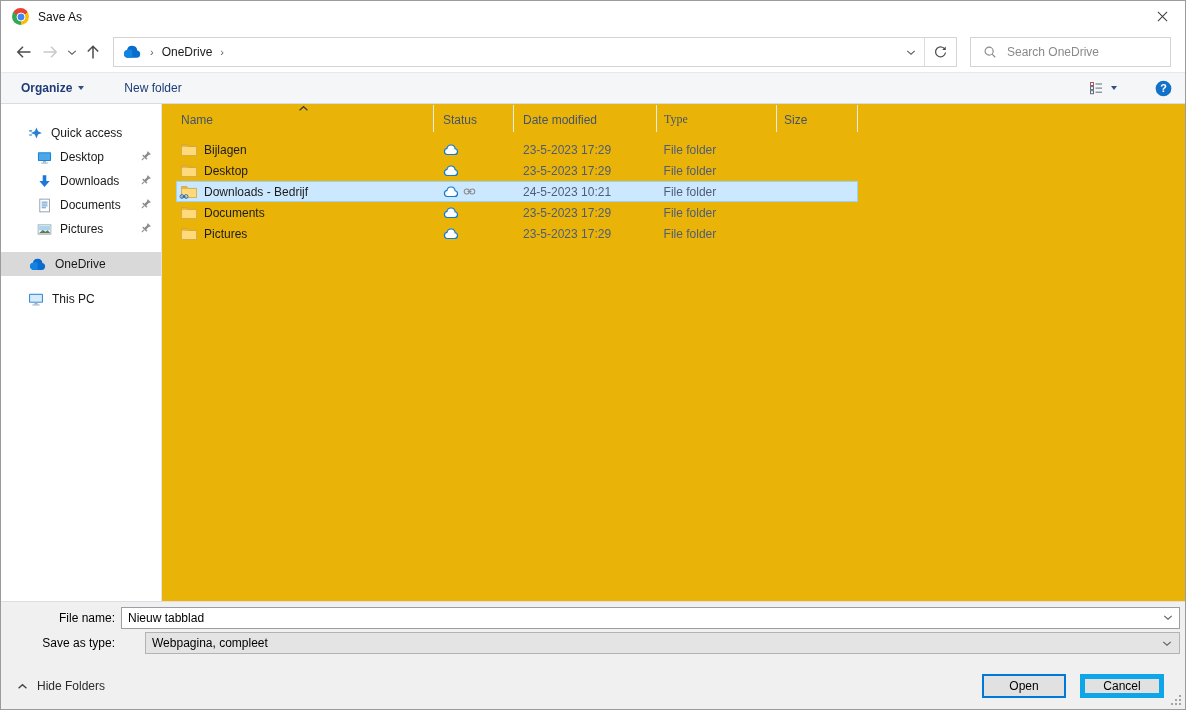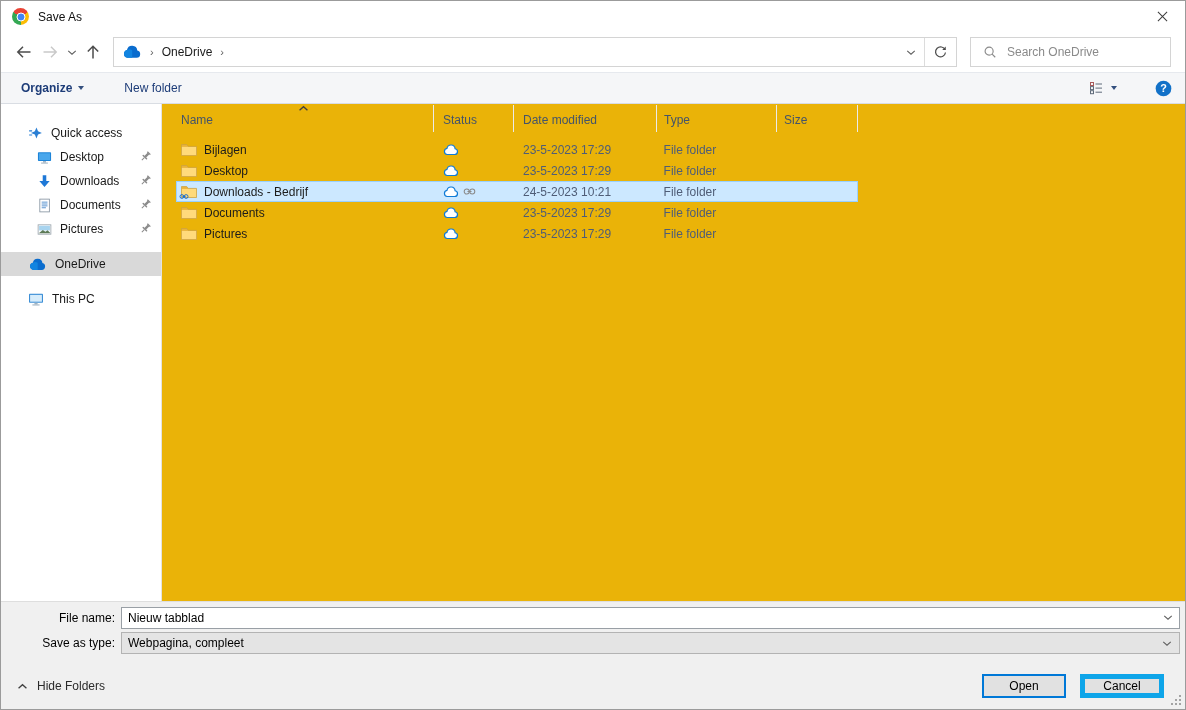--- a/index.html
+++ b/index.html
@@ -49,40 +49,40 @@
   .side-label { color:#191919; }
 
   
   .listpane { flex:1; position:relative; padding-left:14px; background:#eab308; }
   .sort-caret { position:absolute; left:136px; top:1px; }
   .lheader { display:flex; height:27px; align-items:center; color:#44546a; margin-top:1px; }
   .lheader .hc { height:100%; display:flex; align-items:flex-end; padding-bottom:5px; border-right:1px solid #ebebeb; }
   .hc-name { width:258px; padding-left:5px; }
   .hc-status { width:80px; padding-left:9px; }
   .hc-date { width:143px; padding-left:9px; }
-  .hc-type { width:120px; padding-left:7px; }
+  .hc-type { width:120px; padding-left:7px;font-family:Liberation Serif, serif; }
   .hc-size { width:81px; padding-left:7px; }
   .rows { margin-top:7px; }
   .frow { display:flex; align-items:center; height:21px; width:682px; border:1px solid transparent; }
   .frow.selected { background:#cce8ff; border-color:#99d1ff; }
   .c-name { width:258px; display:flex; align-items:center; gap:7px; padding-left:4px; color:#1b1b1b; }
   .c-status { width:80px; padding-left:9px; display:flex; align-items:center; gap:4px; }
   .c-date { width:143px; padding-left:9px; color:#4f5d77; }
   .c-type { width:120px; padding-left:7px; color:#4f5d77; }
   .c-size { width:81px; padding-left:7px; color:#4f5d77; }
   .folder-wrap { position:relative; width:16px; height:13px; flex:0 0 16px; }
   .link-badge { position:absolute; left:-2px; bottom:-2px; }
 
   
   .footer { height:108px; flex:0 0 108px; background:#f0f0f0; border-top:1px solid #dedede; position:relative; padding-top:5px; }
   .f-row { display:flex; align-items:center; margin-bottom:3px; }
   .f-label { width:120px; text-align:right; padding-right:6px; color:#000; }
   .combo { flex:1; margin-right:5px; position:relative; height:22px; }
   .combo input { width:100%; height:22px; border:1px solid #999fa5; background:#fff; font:12px "Liberation Sans",sans-serif; padding:0 22px 0 6px; outline:none; color:#000; }
-  .combo.gray { background:#e4e4e4; border:1px solid #b3b3b3; display:flex; align-items:center; padding-left:6px; color:#000; }
+  .combo.gray { background:#e4e4e4; border:1px solid #b3b3b3; display:flex; align-items:center; padding-left:6px; color:#000;margin-left:24px; }
   .combo .chev { position:absolute; right:7px; top:7px; }
   .f-buttons { position:absolute; right:21px; bottom:11px; display:flex; gap:14px; }
   .btn { width:84px; height:24px; display:flex; align-items:center; justify-content:center; background:#e1e1e1; border:5px solid #0ea5e9; color:#000; }
   .btn.default { border:2px solid #0078d7; }
   .hide-folders { position:absolute; left:16px; bottom:16px; display:flex; align-items:center; gap:9px; color:#2b2b2b; }
   .resize-grip { position:absolute; right:3px; bottom:3px; }
   .hidden-defs { position:absolute; width:0; height:0; overflow:hidden; }
 </style>
 </head>
 <body>

